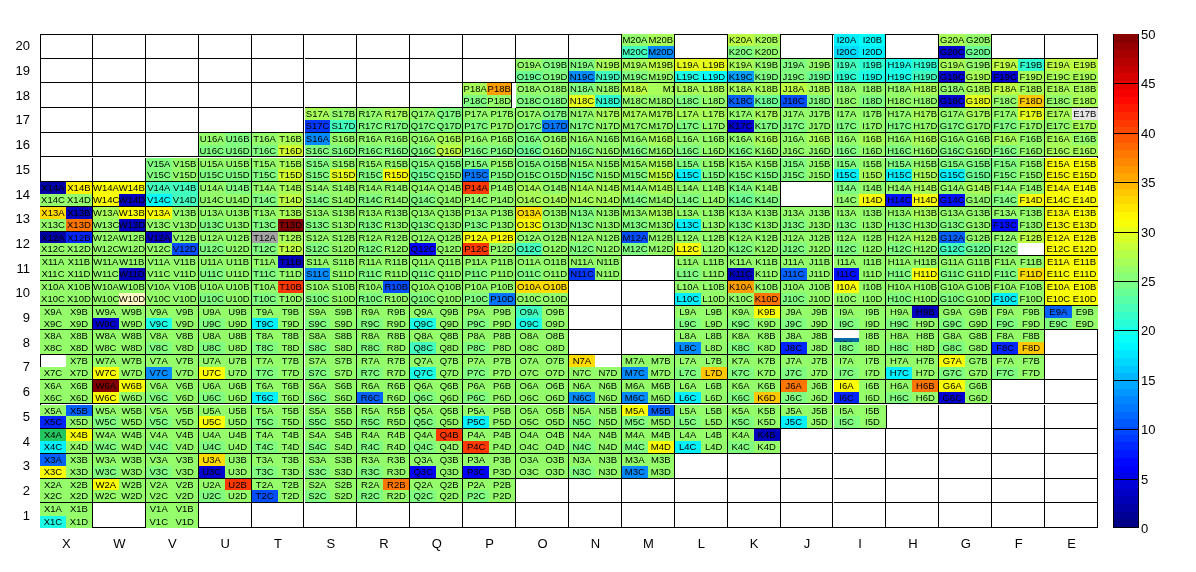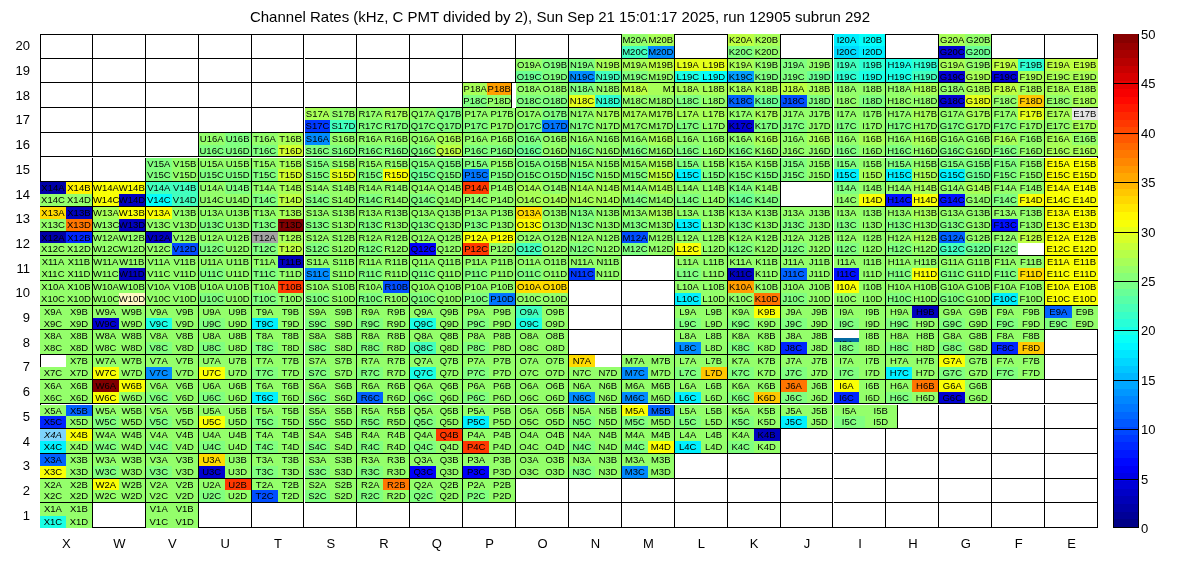--- a/index.html
+++ b/index.html
@@ -38,21 +38,20 @@
         border:1px solid #000;box-sizing:border-box;}
   #cbar .seg{position:absolute;left:0;width:100%;}
   #cbticks{position:absolute;left:1113px;top:34px;width:70px;height:494px;}
   #cbticks .tk{position:absolute;left:28px;font-size:13px;transform:translateY(-50%);}
   #cbticks .tkline{position:absolute;left:1px;width:24px;height:1px;background:#000;}
 </style>
 </head>
 <body>
 
 <div id="root">
-  <div id="title">Channel Rates (kHz, C PMT divided by 2), Sun Sep 21 15:01:17 2025, run 12905 subrun 292</div>
   <div id="plot">
     <div id="grid"></div>
   <div class="cell" style="left: 0px; top: 0px; width: 52.9px; height: 24.7px;"></div>
       <div class="cell" style="left: 52.9px; top: 0px; width: 52.9px; height: 24.7px;"></div>
       <div class="cell" style="left: 105.8px; top: 0px; width: 52.9px; height: 24.7px;"></div>
       <div class="cell" style="left: 158.7px; top: 0px; width: 52.9px; height: 24.7px;"></div>
       <div class="cell" style="left: 211.6px; top: 0px; width: 52.9px; height: 24.7px;"></div>
       <div class="cell" style="left: 264.5px; top: 0px; width: 52.9px; height: 24.7px;"></div>
       <div class="cell" style="left: 317.4px; top: 0px; width: 52.9px; height: 24.7px;"></div>
       <div class="cell" style="left: 370.3px; top: 0px; width: 52.9px; height: 24.7px;"></div>
@@ -1656,32 +1655,32 @@
         <div class="quad qB" style="background: rgb(148, 255, 107);">K5B</div>
         <div class="quad qC" style="background: rgb(128, 255, 128);">K5C</div>
         <div class="quad qD" style="background: rgb(148, 255, 107);">K5D</div>
       </div>
       <div class="cell" style="left: 740.6px; top: 370.5px; width: 52.9px; height: 24.7px;">
         <div class="quad qA" style="background: rgb(148, 255, 107);">J5A</div>
         <div class="quad qB" style="background: rgb(148, 255, 107);">J5B</div>
         <div class="quad qC" style="background: rgb(0, 240, 255);">J5C</div>
         <div class="quad qD" style="background: rgb(148, 255, 107);">J5D</div>
       </div>
-      <div class="cell" style="left: 793.5px; top: 370.5px; width: 64px; height: 24.7px;">
+      <div class="cell" style="left: 793.5px; top: 370.5px; width: 53px; height: 24.7px;">
         <div class="quad qA" style="background: rgb(148, 255, 107);">I5A</div>
         <div class="quad qB" style="background: rgb(148, 255, 107);">I5B</div>
         <div class="quad qC" style="background: rgb(128, 255, 128);">I5C</div>
         <div class="quad qD" style="background: rgb(148, 255, 107);">I5D</div>
       </div>
       <div class="cell" style="left: 846.4px; top: 370.5px; width: 52.9px; height: 24.7px;"></div>
       <div class="cell" style="left: 899.3px; top: 370.5px; width: 52.9px; height: 24.7px;"></div>
       <div class="cell" style="left: 952.2px; top: 370.5px; width: 52.9px; height: 24.7px;"></div>
       <div class="cell lastcol" style="left: 1005.1px; top: 370.5px; width: 52.9px; height: 24.7px;"></div>
       <div class="cell" style="left: 0px; top: 395.2px; width: 52.9px; height: 24.7px;">
-        <div class="quad qA" style="background: #7dd3fc; font-style: italic;">X4A</div>
+        <div class="quad qA" style="background: #22c55e;">X4A</div>
         <div class="quad qB" style="background: rgb(250, 255, 5);">X4B</div>
         <div class="quad qC" style="background: rgb(0, 240, 255);">X4C</div>
         <div class="quad qD" style="background: rgb(148, 255, 107);">X4D</div>
       </div>
       <div class="cell" style="left: 52.9px; top: 395.2px; width: 52.9px; height: 24.7px;">
         <div class="quad qA" style="background: rgb(148, 255, 107);">W4A</div>
         <div class="quad qB" style="background: rgb(148, 255, 107);">W4B</div>
         <div class="quad qC" style="background: rgb(128, 255, 128);">W4C</div>
         <div class="quad qD" style="background: rgb(148, 255, 107);">W4D</div>
       </div>

